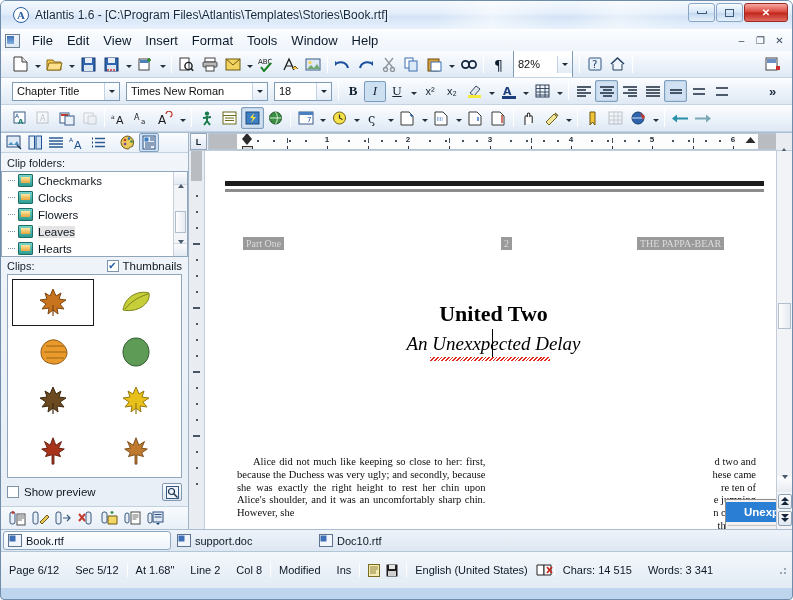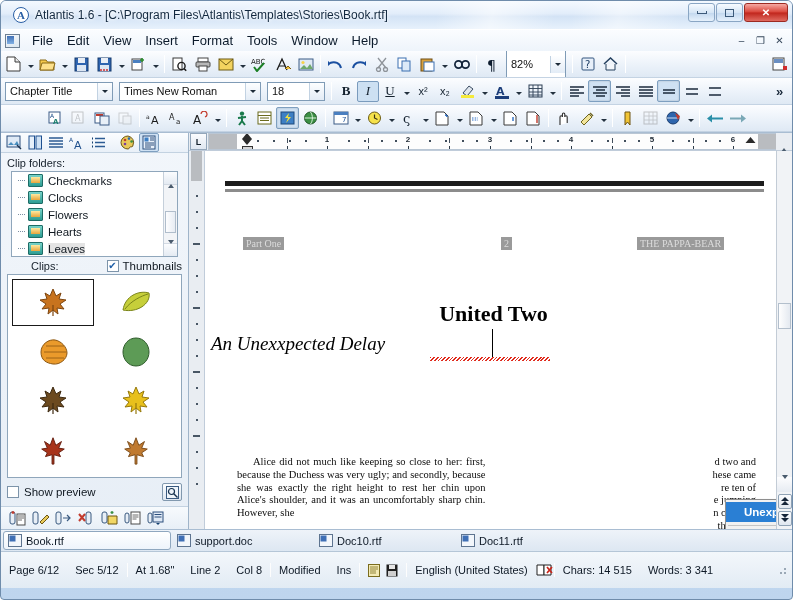--- a/index.html
+++ b/index.html
@@ -93,21 +93,21 @@
     width: 17px; height: 16px; border: 1px solid transparent;
     display: flex; align-items: center; justify-content: center;
     color: #3a4b5e; font-size: 10px;
   }
 
   
   .toolbar {
     height: 27px; display: flex; align-items: center;
     background: linear-gradient(180deg,#fcfdff,#eaf1f9 60%,#dfe9f4);
     border-bottom: 1px solid #c4d3e3;
-    padding: 0 1px; position: relative; overflow: hidden; justify-content: center;
+    padding: 0 8px; position: relative; overflow: hidden;
   }
   .tb-btn {
     width: 23px; height: 22px; display: flex; align-items: center; justify-content: center;
     border: 1px solid transparent; border-radius: 2px; position: relative;
   }
   .tb-btn.pressed { border-color: #7e9fc0; background: #cfe1f3; box-shadow: inset 0 0 2px rgba(0,0,0,.2); }
   .tb-arrow {
     width: 11px; height: 22px; display: flex; align-items: flex-end; justify-content: center;
     padding-bottom: 6px; border: 1px solid transparent;
   }
@@ -165,21 +165,21 @@
     padding: 0 3px; border-bottom: 1px solid #c3d2e1;
     background: linear-gradient(180deg,#fbfdff,#e9f0f8);
   }
   .dock-btn {
     width: 20px; height: 19px; display: flex; align-items: center; justify-content: center;
     border: 1px solid transparent; border-radius: 2px;
   }
   .dock-btn.pressed { border-color: #7e9fc0; background: #cfe1f3; }
   .dock-label { font-size: 11px; color: #16202b; padding: 4px 0 2px 6px; }
   #folder-list {
-    margin: 0 10px; height: 98px; background: #fff; border: 1px solid #8fa6bb;
+    margin: 0 0; height: 98px; background: #fff; border: 1px solid #8fa6bb;
     position: relative; overflow: hidden; text-align: center;
   }
   .folder-row { display: flex; align-items: center; height: 17px; padding-left: 16px; position: relative; }
   .folder-row .tree-dash {
     position: absolute; left: 6px; top: 8px; width: 7px; height: 1px;
     border-top: 1px dotted #7b8fa3;
   }
   .folder-ico {
     width: 15px; height: 13px; margin-right: 5px; position: relative;
     background: linear-gradient(180deg,#79d3c9,#2c9c92);
@@ -203,21 +203,21 @@
   .vscroll-mini .arrow-dn { margin-top: auto; border-bottom: none; border-top: 1px solid #d2d9e2; }
   .vscroll-mini .thumb {
     width: 11px; height: 22px; margin-top: 26px;
     background: linear-gradient(90deg,#fdfdfe,#e7ecf3);
     border: 1px solid #b0bdcb;
   }
   .arrow-glyph-up::after { content:""; border-left:3px solid transparent; border-right:3px solid transparent; border-bottom:4px solid #4a5b6d; }
   .arrow-glyph-dn::after { content:""; border-left:3px solid transparent; border-right:3px solid transparent; border-top:4px solid #4a5b6d; }
 
   #clips-header { display: flex; align-items: center; padding: 3px 6px 2px 6px; }
-  #clips-header .lbl { font-size: 11px; color: #16202b; margin-left: 24px; }
+  #clips-header .lbl { font-size: 11px; color: #16202b; }
   #thumbnails-check { margin-left: auto; display: flex; align-items: center; gap: 4px; }
   .cbox {
     width: 12px; height: 12px; border: 1px solid #7d94aa; background: #fff;
     display: flex; align-items: center; justify-content: center;
     font-size: 10px; color: #1f5fa8; line-height: 1;
   }
   #clips-grid {
     margin: 0 6px; flex: 1; background: #fff; border: 1px solid #8fa6bb;
     display: grid; grid-template-columns: 1fr 1fr; grid-auto-rows: 49px;
     padding: 3px; align-content: start;
@@ -294,21 +294,21 @@
   .hdr-rule-gray  { position: absolute; left: 14px; right: 12px; height: 3px; background: #8c8c8c; top: 38px; }
   .hdr-field {
     position: absolute; background: #9a9a9a; color: #dcdcdc;
     font: 10px "Liberation Serif", serif; padding: 1px 3px; white-space: nowrap;
   }
   #title-chapter {
     position: absolute; left: 0; right: 0; top: 150px; text-align: center;
     font: bold 22px "Liberation Serif", serif; color: #000;
   }
   #title-sub {
-    position: absolute; left: 0; right: 0; top: 182px; text-align: left;
+    position: absolute; left: 0; right: 0; top: 182px; text-align: center;
     font: italic 19px "Liberation Serif", serif; color: #000;
   }
   #squiggle {
     position: absolute; top: 206px; left: 50%; transform: translateX(-64px);
     width: 120px; height: 4px;
     background: repeating-linear-gradient(135deg,#e02b1d 0 1.2px, transparent 1.2px 2.6px);
   }
   #text-caret {
     position: absolute; top: 178px; left: 50%; transform: translateX(-2px);
     width: 1.5px; height: 28px; background: #000;
@@ -905,29 +905,29 @@
         <div class="folder-row">
           <span class="tree-dash"></span>
           <span class="folder-ico"></span>
           <span class="folder-name">Clocks</span>
         </div>
         <div class="folder-row">
           <span class="tree-dash"></span>
           <span class="folder-ico"></span>
           <span class="folder-name">Flowers</span>
         </div>
+        <div class="folder-row selected">
+          <span class="tree-dash"></span>
+          <span class="folder-ico"></span>
+          <span class="folder-name">Leaves</span>
+        </div>
         <div class="folder-row">
           <span class="tree-dash"></span>
           <span class="folder-ico"></span>
           <span class="folder-name">Hearts</span>
-        </div>
-        <div class="folder-row selected">
-          <span class="tree-dash"></span>
-          <span class="folder-ico"></span>
-          <span class="folder-name">Leaves</span>
         </div>
 
         <div class="vscroll-mini">
           <div class="arrow-up">
               <i class="arrow-glyph-up"></i>
             </div>
           <div class="thumb"></div>
           <div class="arrow-dn">
               <i class="arrow-glyph-dn"></i>
             </div>
@@ -1230,29 +1230,20 @@
     </div>
     <div class="doc-tab" style="width:140px;">
       <span class="tab-ico">
         <svg width="14" height="13" viewBox="0 0 14 13">
             <rect x="0.5" y="0.5" width="13" height="12" fill="#f2f6fb" stroke="#5d7490"></rect>
             <rect x="1.5" y="1.5" width="6" height="6" fill="#3f6fb5"></rect>
           </svg>
       </span>
       <span>Doc10.rtf</span>
     </div>
-    <div class="doc-tab" style="width:140px;">
-      <span class="tab-ico">
-        <svg width="14" height="13" viewBox="0 0 14 13">
-            <rect x="0.5" y="0.5" width="13" height="12" fill="#f2f6fb" stroke="#5d7490"></rect>
-            <rect x="1.5" y="1.5" width="6" height="6" fill="#3f6fb5"></rect>
-          </svg>
-      </span>
-      <span>Doc11.rtf</span>
-    </div>
   </div>
 
   <div id="statusbar">
     <span class="sb-cell">Page 6/12</span>
     <span class="sb-cell">Sec 5/12</span>
     <span class="sb-div"></span>
     <span class="sb-cell">At 1.68"</span>
     <span class="sb-cell">Line 2</span>
     <span class="sb-cell">Col 8</span>
     <span class="sb-div"></span>

